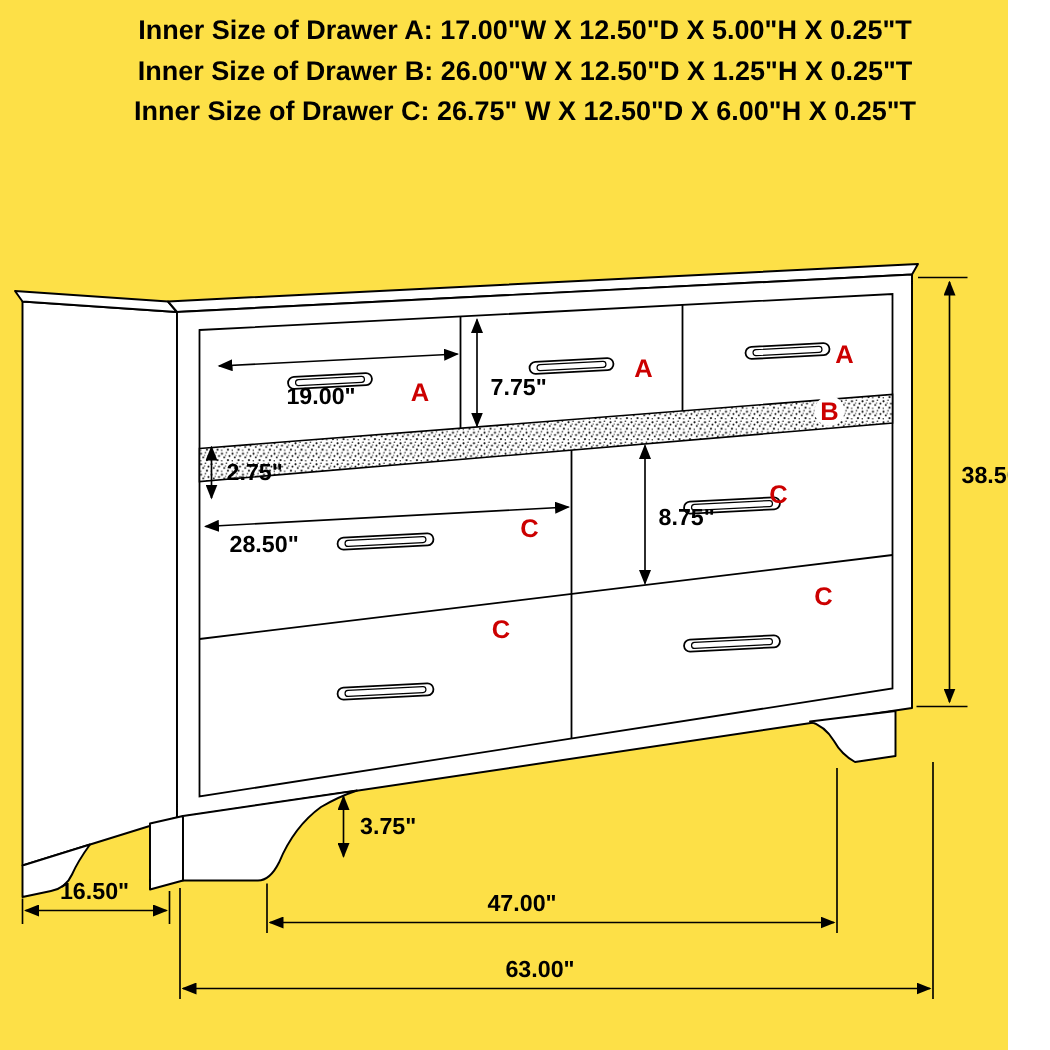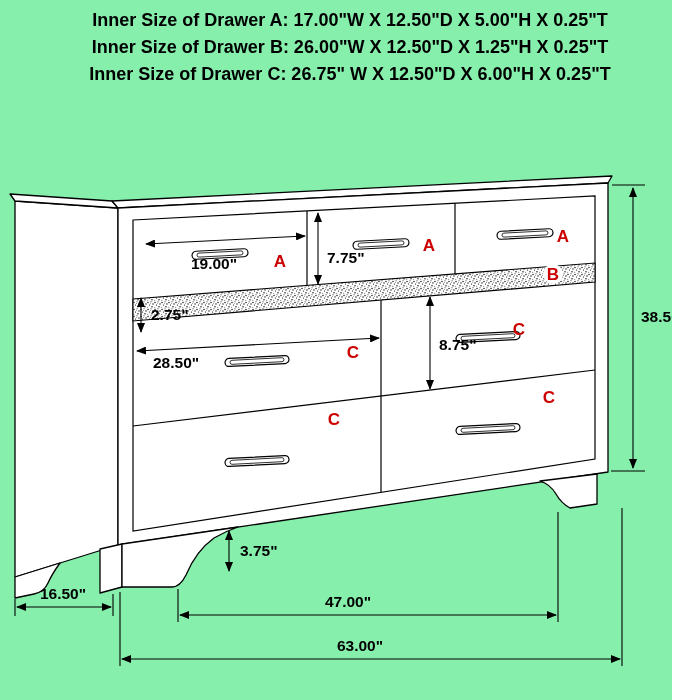--- a/index.html
+++ b/index.html
@@ -1,16 +1,16 @@
 <!DOCTYPE html>
 <html><head>
 <meta charset="utf-8">
 <style>
   html,body{margin:0;padding:0;background:#ffffff;}
-  .stage{position:relative;width:672px;height:700px;background:#86efac;overflow:hidden;}
+  .stage{position:relative;width:672px;height:700px;background:#fde047;overflow:hidden;}
   svg{display:block;}
   .header-line{
     font-family:"Liberation Sans",sans-serif;
     font-size:18px;font-weight:bold;fill:#000000;
   }
   .dim-label{
     font-family:"Liberation Sans",sans-serif;
     font-size:15.5px;font-weight:bold;fill:#000000;
   }
   .drawer-letter{

